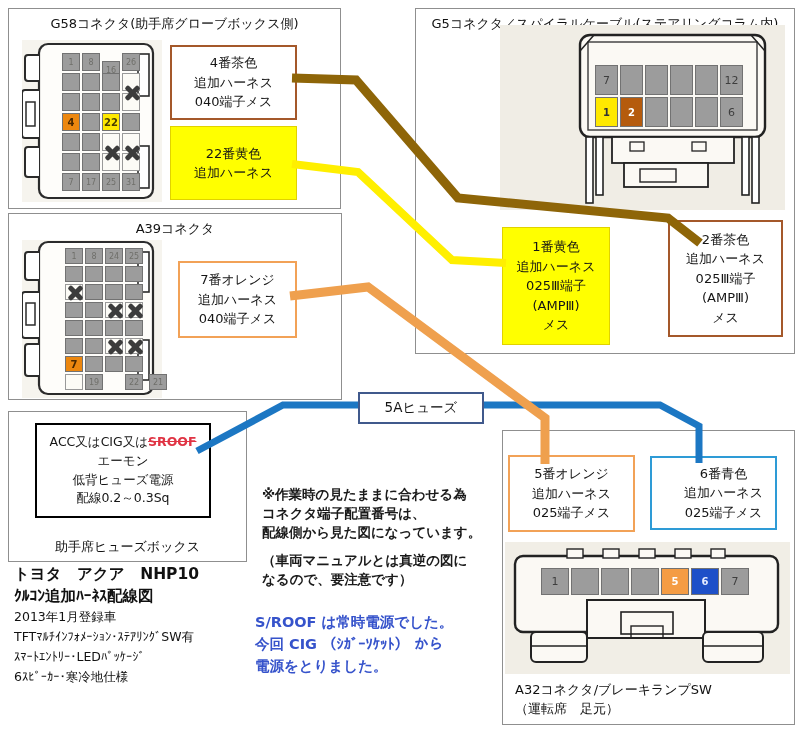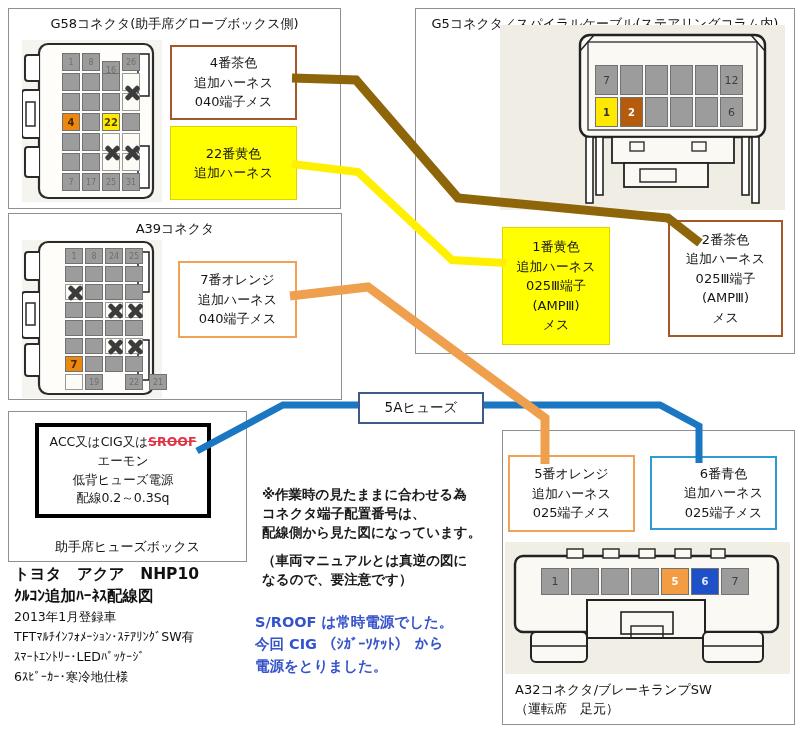--- a/index.html
+++ b/index.html
@@ -22,21 +22,21 @@
   .xmark{position:absolute;width:16px;height:16px;z-index:6;}
   .xmark::before,.xmark::after{content:"";position:absolute;left:6px;top:-1px;width:5px;height:18px;
         background:#3c3c3c;border-radius:2px;}
   .xmark::before{transform:rotate(45deg);} .xmark::after{transform:rotate(-45deg);}
   
   .callout{position:absolute;z-index:10;background:#fff;display:flex;flex-direction:column;
            justify-content:center;text-align:center;font-size:13px;line-height:1.5;color:#151515;box-sizing:border-box;}
   .b-brown{border:2.5px solid #a4582a;}
   .b-orange{border:2.5px solid #f2a257;}
   .b-blue6{border:2.5px solid #2e9bd6;}
-  .b-accblue{border:4px solid #000000;}
+  .b-accblue{border:2px solid #000000;}
   .bg-yellow{background:#ffff00;border:1px solid #e0d200;}
   .strike{text-decoration:line-through;font-weight:bold;}
   
   .wires{position:absolute;left:0;top:0;z-index:50;pointer-events:none;}
   #fuse5a{position:absolute;z-index:60;background:#fff;border:2px solid #40598c;
           display:flex;align-items:center;justify-content:center;font-size:13.5px;}
   
   #note-block{position:absolute;left:262px;top:485px;width:235px;font-size:13.5px;line-height:19px;
               font-weight:600;color:#1a1a1a;z-index:10;}
   #note-block .gap{margin-top:9px;}

